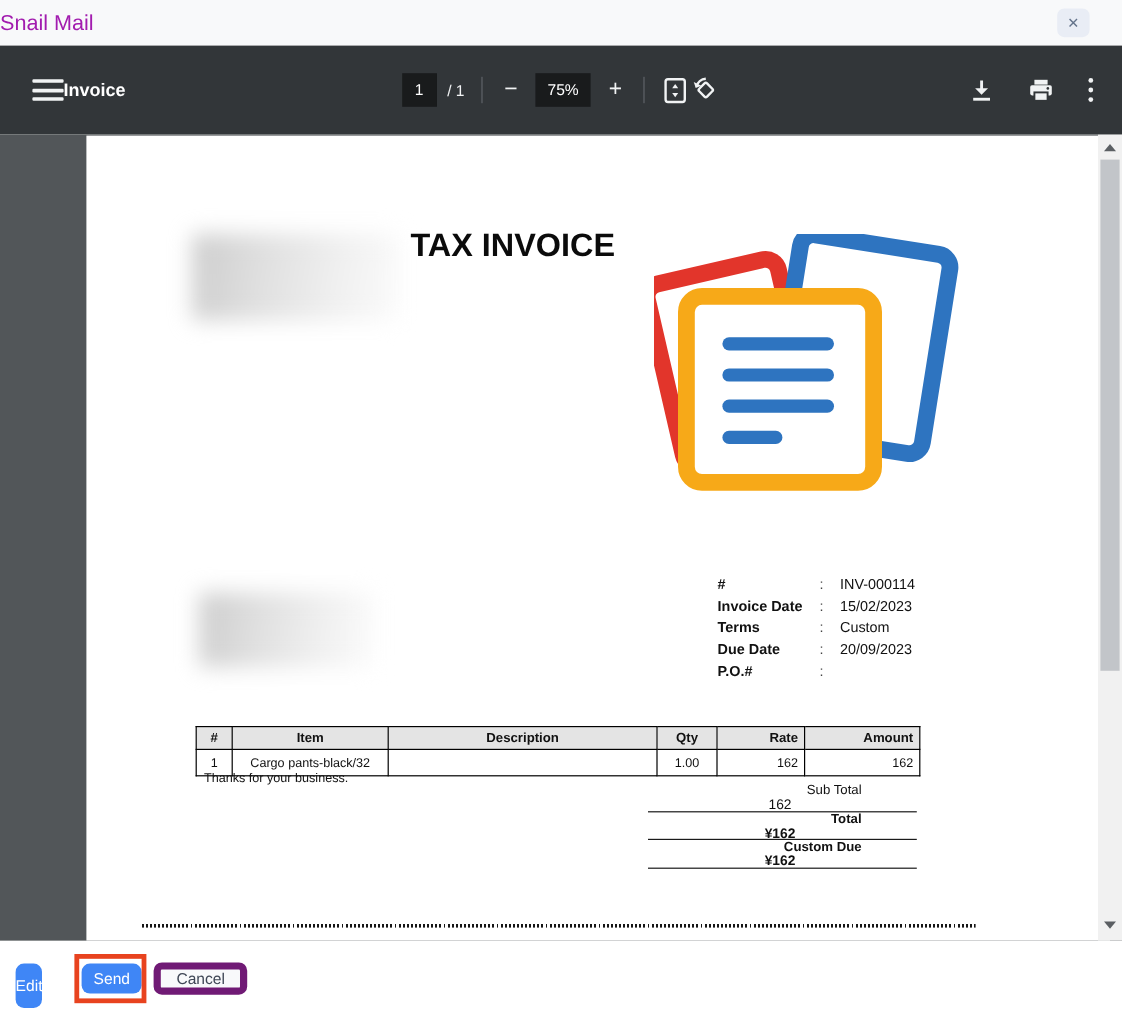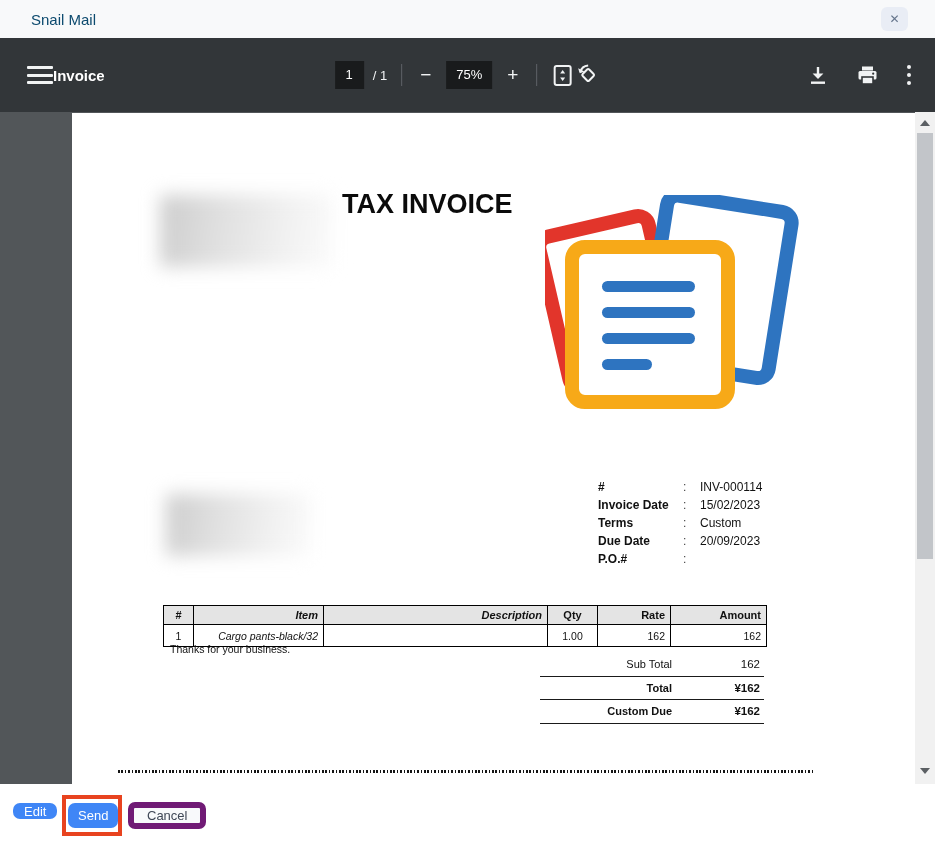--- a/index.html
+++ b/index.html
@@ -1,21 +1,21 @@
 <!DOCTYPE html>
 <html><head>
 <meta charset="utf-8">
 <style>
   * { margin:0; padding:0; box-sizing:border-box; }
   html,body { width:935px; height:842px; background:#fff; font-family:"Liberation Sans", sans-serif; }
   .app { position:relative; width:935px; height:842px; overflow:hidden; }
 
   
   .titlebar { position:relative; height:38px; background:#f8f9fa; display:flex; align-items:center; }
-  .titlebar-text { margin-left:31px; font-size:15px; color:#0c4a6e; }
+  .titlebar-text { font-size:18px; color:#a21caf; }
   .close-btn { position:absolute; right:27px; top:7px; width:27px; height:24px; background:#e9edf5;
                border:none; border-radius:6px; color:#64748b; font-size:12px; line-height:24px;
                text-align:center; cursor:pointer; }
 
   
   .toolbar { position:relative; height:74px; background:#323639; color:#f1f3f4; display:flex; align-items:center; }
   .tb-left { display:flex; align-items:flex-end; margin-left:27px; }
   .hamburger { width:26px; height:18px; display:flex; flex-direction:column; justify-content:space-between; cursor:pointer; background:none; border:none; }
   .hamburger span { display:block; height:3px; background:#f1f3f4; border-radius:1px; }
   .doc-title { font-size:15px; font-weight:bold; color:#fff; }
@@ -49,44 +49,44 @@
   .meta-row { display:flex; height:18px; align-items:center; }
   .meta-label { width:85px; font-weight:bold; }
   .meta-colon { width:17px; color:#444; }
   .meta-value { flex:1; }
 
   table.items { position:absolute; left:91px; top:492px; width:603px; border-collapse:collapse; table-layout:fixed; }
   table.items th, table.items td { border:1px solid #000; font-size:10.5px; color:#111; padding:0 5px; overflow:hidden; white-space:nowrap; }
   table.items th { background:#e4e4e4; font-weight:bold; height:19px; font-size:11px; }
   table.items td { height:22px; background:#fff; }
   table.items { border:1.5px solid #000; }
-  .c-center { text-align:center; } .c-left { text-align:right;font-style:italic; } .c-right { text-align:right; }
+  .c-center { text-align:center; } .c-left { text-align:center; } .c-right { text-align:right; }
 
   .note { position:absolute; left:98px; top:530px; font-size:10.5px; color:#111; }
 
   .totals { position:absolute; left:468px; top:540px; width:224px; }
-  .total-row { display:flex; align-items:center; height:23.5px; border-bottom:1.5px solid #1a1a1a; font-size:11px; color:#111; }
+  .total-row { display:flex; align-items:center; height:23.5px; border-bottom:1.5px solid #1a1a1a; font-size:11px; color:#111;flex-direction:column; }
   .total-label { width:132px; text-align:right; }
   .total-value { flex:1; text-align:right; padding-right:4px; font-size:11.5px; }
   .total-row.bold .total-label, .total-row.bold .total-value { font-weight:bold; }
 
   .perforation { position:absolute; left:46px; top:657px; width:695px; height:3px;
                  background:repeating-linear-gradient(90deg,#151515 0 1.6px, transparent 1.6px 3.4px); }
 
   
   .scrollbar { position:absolute; right:0; top:0; width:20px; height:672px; background:#f1f1f1; }
   .sb-thumb { position:absolute; left:2px; top:21px; width:16px; height:426px; background:#c2c5c9; cursor:pointer; }
   .sb-arrow { position:absolute; left:5px; width:0; height:0; cursor:pointer; }
   .sb-up { top:8px; border-left:5px solid transparent; border-right:5px solid transparent; border-bottom:6px solid #5b5f63; }
   .sb-down { bottom:10px; border-left:5px solid transparent; border-right:5px solid transparent; border-top:6px solid #5b5f63; }
 
   
   .footer { position:relative; height:58px; background:#fff; }
   .btn { position:absolute; border:none; border-radius:7px; font-size:13px; cursor:pointer; font-family:"Liberation Sans",sans-serif; }
-  .btn-edit { left:13px; top:19px; height:16px; padding:0 11px; background:#3f86f6; color:#fff; }
+  .btn-edit { left:13px; top:19px; height:37px; padding:0 0; background:#3f86f6; color:#fff; }
   .btn-send { left:68px; top:19px; height:25px; padding:0 10px; background:#3f86f6; color:#fff; }
   .btn-cancel { left:128px; top:18px; height:27px; padding:0 13px; background:#f8f9fb; border:6px solid #701a75; color:#3f4756; }
   .send-highlight { position:absolute; left:62px; top:11px; width:60px; height:41px; border:4px solid #e8431f; pointer-events:none; z-index:3; }
 </style>
 </head>
 <body>
 
 <div class="app">
 
   <div class="titlebar">

